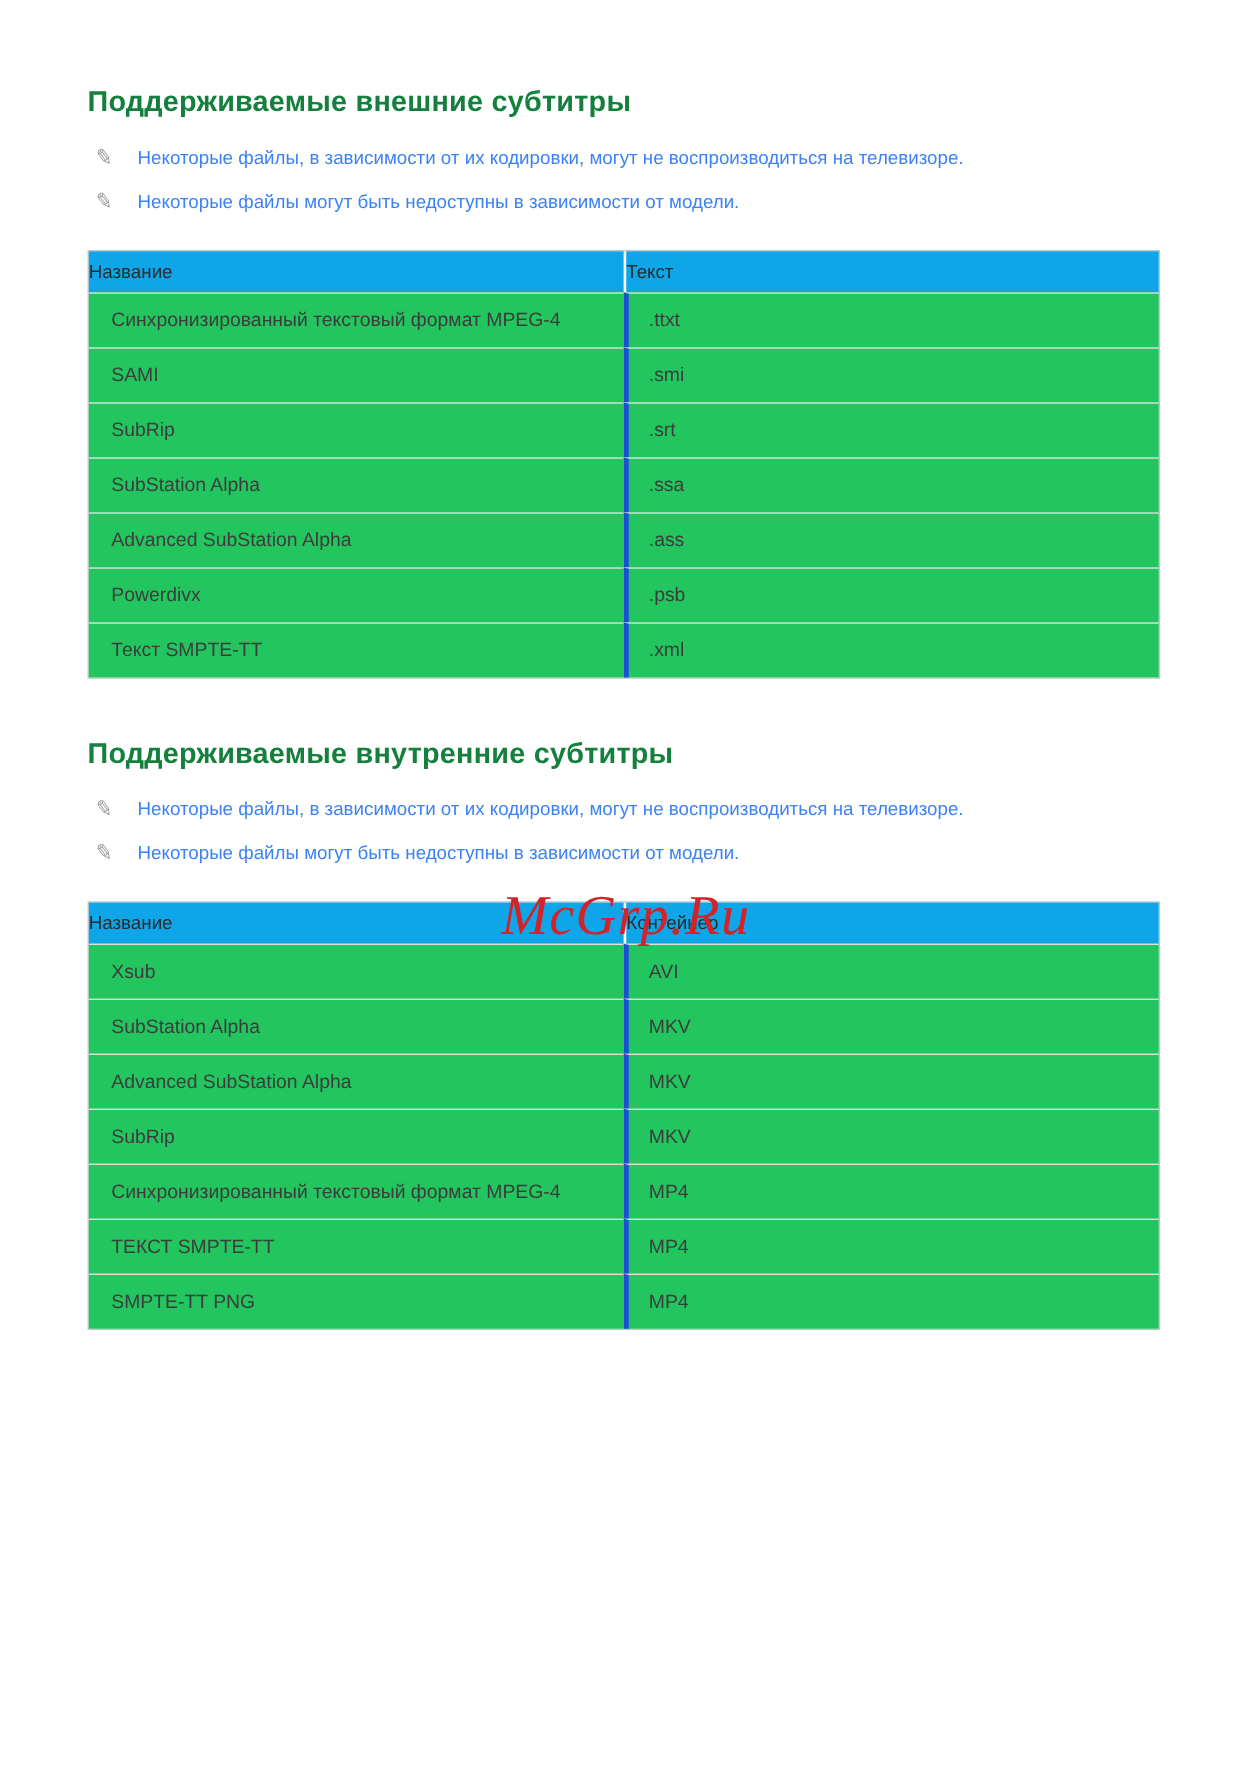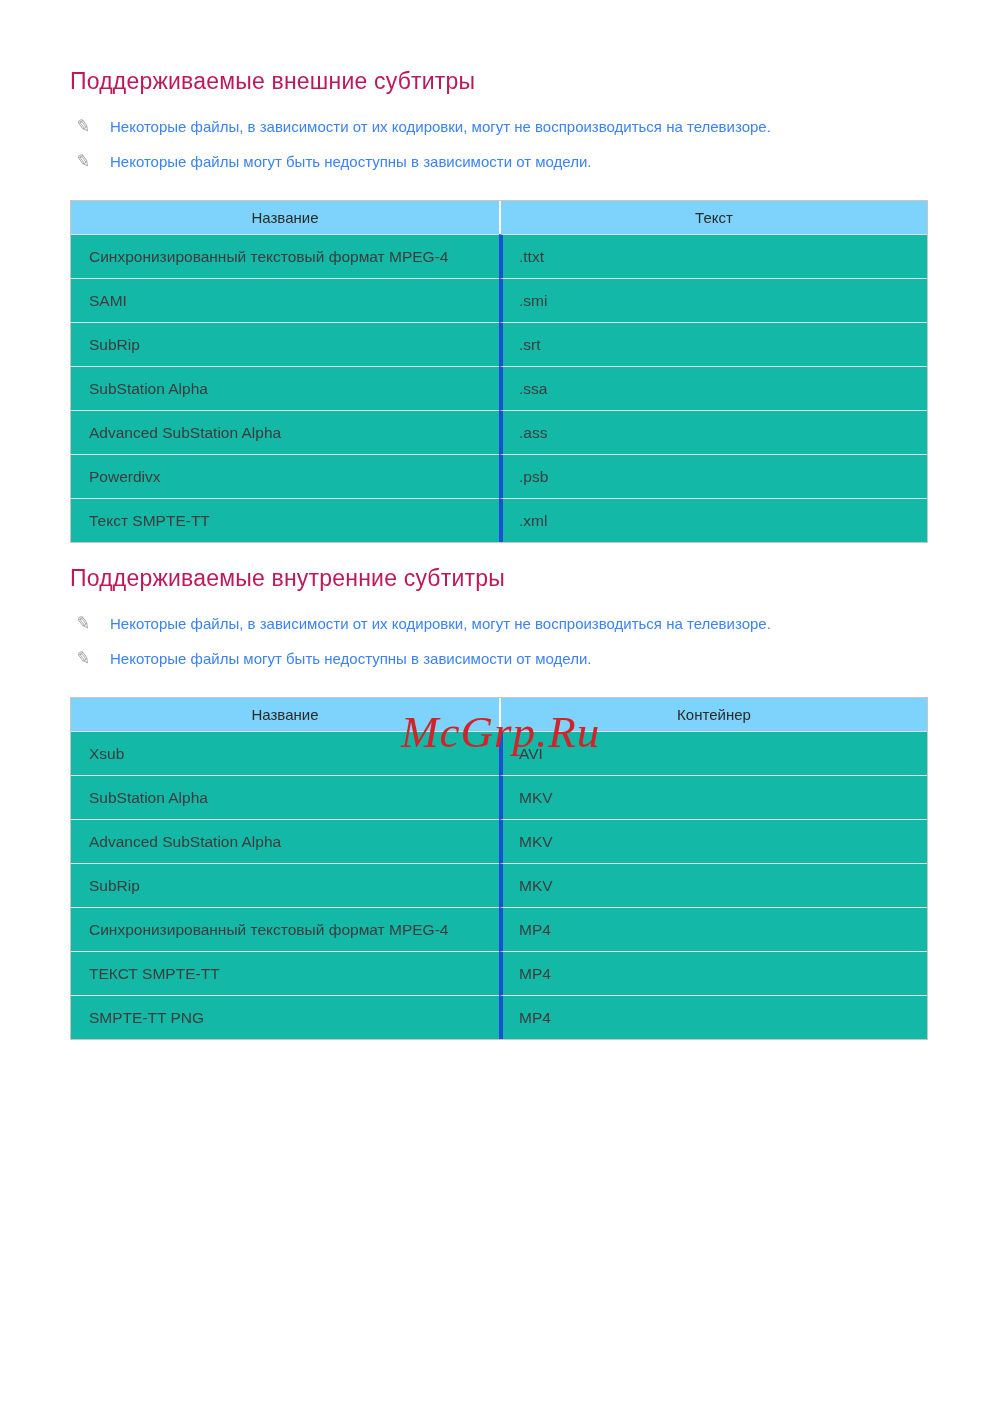--- a/index.html
+++ b/index.html
@@ -9,28 +9,28 @@
     height: 1414px;
     position: relative;
     font-family: "Liberation Sans", sans-serif;
     overflow: hidden;
   }
   .content {
     padding: 70px 72px 0 70px;
   }
   .section-title {
     font-size: 23px;
-    font-weight: 400;
-    color: #be185d;
+    font-weight: 700;
+    color: #15803d;
     line-height: 1;
     margin: 0 0 24px 0;
     letter-spacing: 0.2px;
   }
   .section-title.second {
-    margin-top: 24px;
+    margin-top: 48px;
   }
   .note {
     display: flex;
     align-items: flex-start;
     gap: 16px;
     margin: 0 0 15px 6px;
   }
   .note-icon {
     width: 18px;
     font-size: 17px;
@@ -47,39 +47,39 @@
   table.data-table {
     width: 100%;
     margin-top: 28px;
     border-collapse: separate;
     border-spacing: 0;
     border: 1px solid #c6c6c6;
     table-layout: fixed;
   }
   table.data-table col.c1 { width: 50%; }
   table.data-table th {
-    background: #7dd3fc;
+    background: #0ea5e9;
     height: 33px;
     font-size: 15px;
     font-weight: 400;
     color: #2a2a2a;
-    text-align: center;
+    text-align: left;
     vertical-align: middle;
   }
   table.data-table th + th {
     border-left: 2px solid #ffffff;
   }
   table.data-table td {
     height: 44px;
     vertical-align: middle;
     font-size: 15.5px;
     color: #3c3c3c;
     padding-left: 18px;
     border-top: 1px solid #dedede;
-    background: #14b8a6;
+    background: #22c55e;
   }
   table.data-table td + td {
     border-left: 4px solid #1d4ed8;
     padding-left: 16px;
   }
   .watermark {
     position: absolute;
     left: 401px;
     top: 681px;
     font-family: "Liberation Serif", serif;

